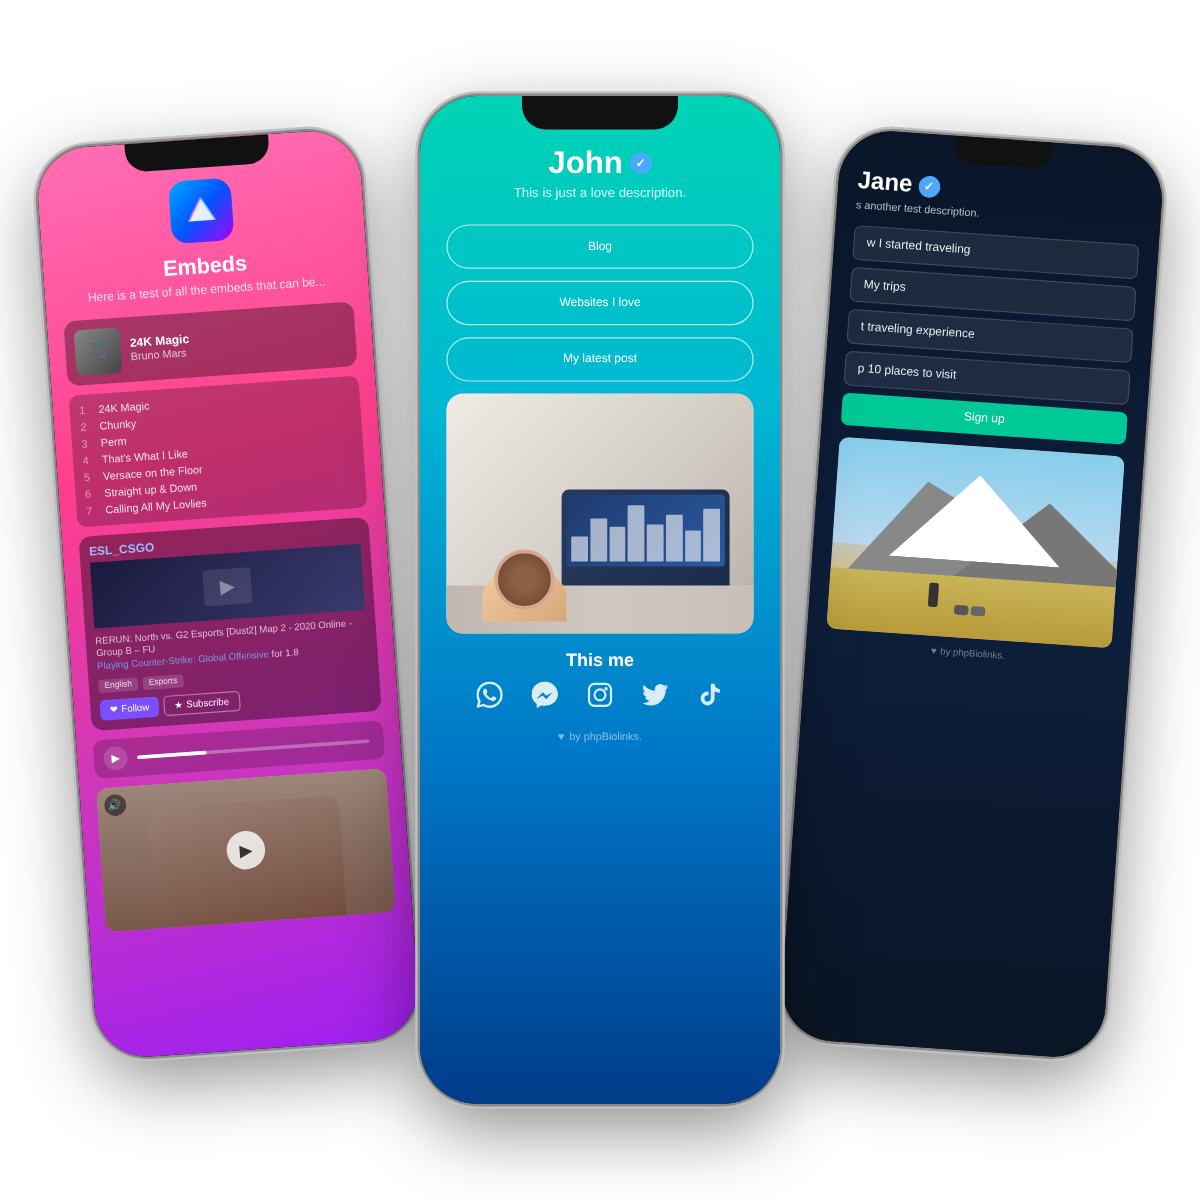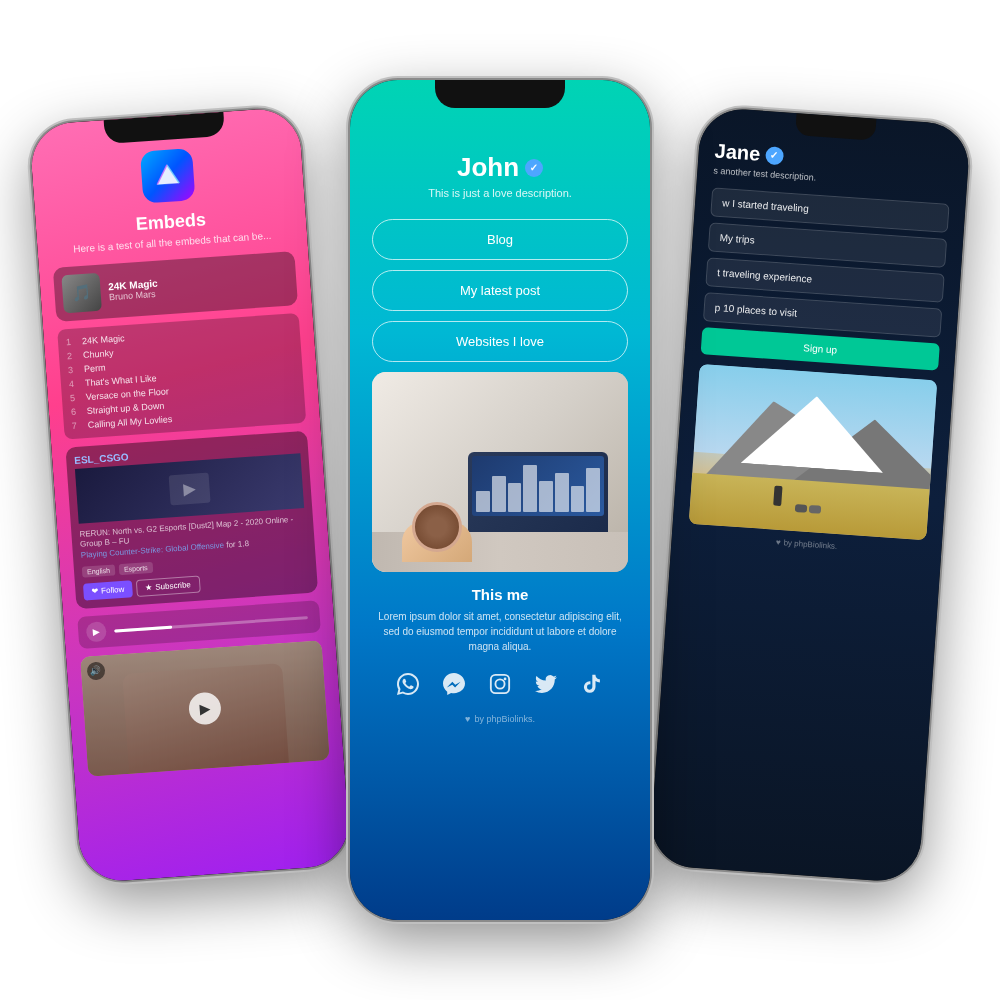--- a/index.html
+++ b/index.html
@@ -228,37 +228,36 @@
       padding: 40px 22px 16px;
       display: flex;
       flex-direction: column;
       align-items: center;
     }
 
     .center-name {
       font-size: 26px; font-weight: 700;
       color: #fff; display: flex; align-items: center; gap: 6px;
       margin-bottom: 4px;
-      margin-top: 32px;
     }
     .verified-badge {
       width: 18px; height: 18px;
       background: #4da6ff;
       border-radius: 50%;
       display: flex; align-items: center; justify-content: center;
       font-size: 10px; color: #fff;
     }
     .center-desc { font-size: 11px; color: rgba(255,255,255,.85); margin-bottom: 20px; }
 
     .link-btn {
       width: 100%;
       border: 1.5px solid rgba(255,255,255,.7);
       background: transparent;
       color: #fff;
-      font-size: 13px;
+      font-size: 10px;
       padding: 12px 0;
       border-radius: 30px;
       text-align: center;
       margin-bottom: 10px;
       cursor: pointer;
     }
 
     .post-image {
       width: 100%;
       height: 200px;
@@ -562,22 +561,22 @@
     <div class="screen">
       <div class="notch"></div>
       <div class="center-content">
         <div class="center-name">
           <span>John</span>
           <div class="verified-badge">✓</div>
         </div>
         <p class="center-desc">This is just a love description.</p>
 
         <button class="link-btn">Blog</button>
+        <button class="link-btn">Websites I love</button>
         <button class="link-btn">My latest post</button>
-        <button class="link-btn">Websites I love</button>
 
         <div class="post-image">
           <div class="coffee-scene">
 
             <div class="laptop-shape">
               <div class="laptop-screen">
                 <div class="chart-bars">
                   <div class="bar" style="height:40%"></div>
                   <div class="bar" style="height:70%"></div>
                   <div class="bar" style="height:55%"></div>
@@ -592,21 +591,20 @@
 
             <div style="position:absolute;bottom:0;left:0;right:0;height:40px;background:linear-gradient(90deg,#c0b8b0,#d0c8c0,#c8c0b8);border-radius:0 0 14px 14px;"></div>
 
             <div class="hand-shape"></div>
 
             <div class="coffee-cup"></div>
           </div>
         </div>
 
         <h3 class="about-title">This me</h3>
-        <p class="about-text">Lorem ipsum dolor sit amet, consectetur adipiscing elit, sed do eiusmod tempor incididunt ut labore et dolore magna aliqua.</p>
 
         <div class="social-icons">
           <div class="social-icon">
             <svg width="22" height="22" viewBox="0 0 24 24" fill="rgba(255,255,255,0.85)">
                 <path d="M17.472 14.382c-.297-.149-1.758-.867-2.03-.967-.273-.099-.471-.148-.67.15-.197.297-.767.966-.94 1.164-.173.199-.347.223-.644.075-.297-.15-1.255-.463-2.39-1.475-.883-.788-1.48-1.761-1.653-2.059-.173-.297-.018-.458.13-.606.134-.133.298-.347.446-.52.149-.174.198-.298.298-.497.099-.198.05-.371-.025-.52-.075-.149-.669-1.612-.916-2.207-.242-.579-.487-.5-.669-.51-.173-.008-.371-.01-.57-.01-.198 0-.52.074-.792.372-.272.297-1.04 1.016-1.04 2.479 0 1.462 1.065 2.875 1.213 3.074.149.198 2.096 3.2 5.077 4.487.709.306 1.262.489 1.694.625.712.227 1.36.195 1.871.118.571-.085 1.758-.719 2.006-1.413.248-.694.248-1.289.173-1.413-.074-.124-.272-.198-.57-.347z"></path>
                 <path d="M12 0C5.373 0 0 5.373 0 12c0 2.125.553 4.122 1.522 5.854L0 24l6.304-1.654A11.94 11.94 0 0012 24c6.627 0 12-5.373 12-12S18.627 0 12 0zm0 21.818a9.818 9.818 0 01-5.007-1.372l-.36-.213-3.732.98.996-3.638-.234-.374A9.818 9.818 0 1112 21.818z"></path>
               </svg>
           </div>
           <div class="social-icon">
             <svg width="22" height="22" viewBox="0 0 24 24" fill="rgba(255,255,255,0.85)">

